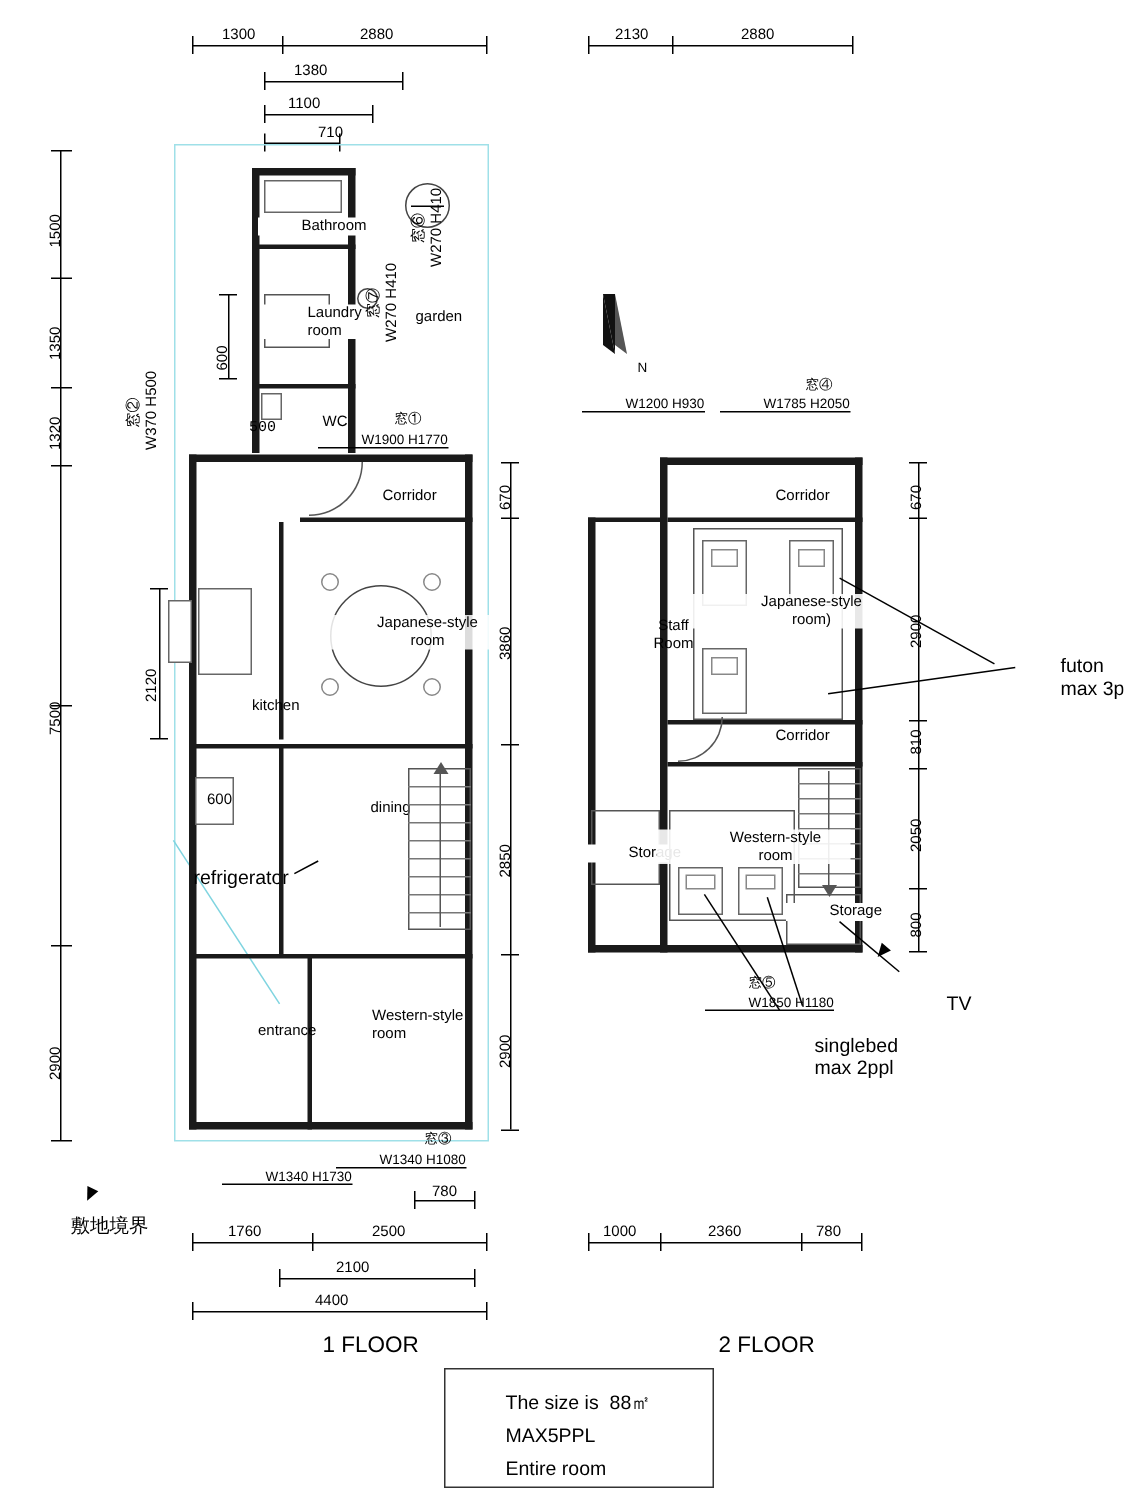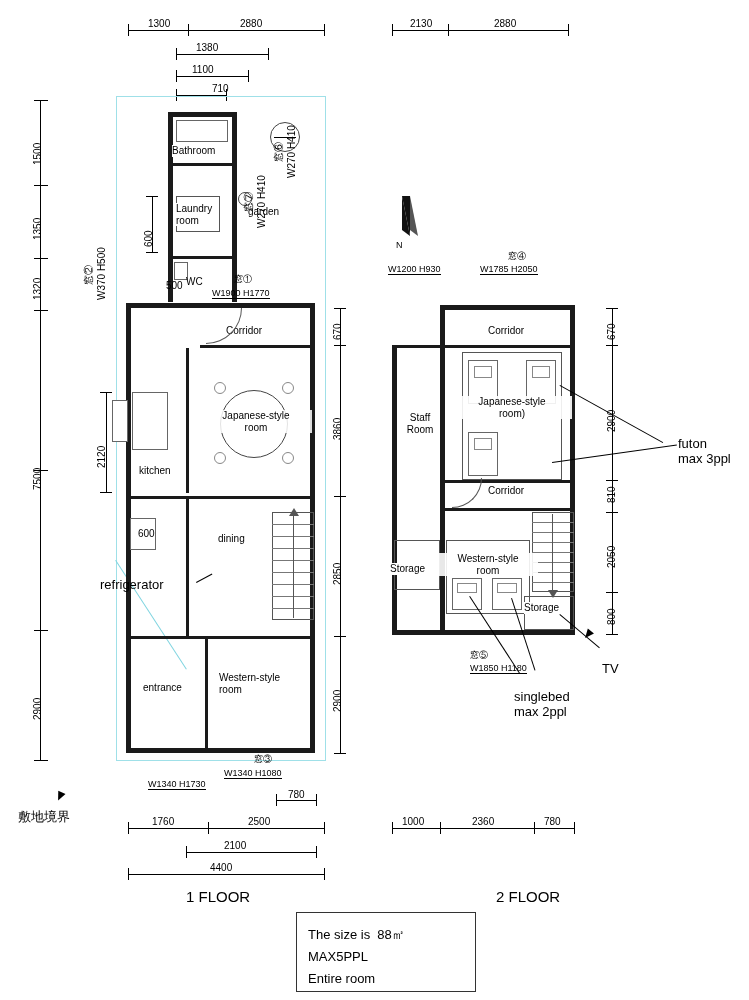--- a/index.html
+++ b/index.html
@@ -1,21 +1,21 @@
 <!DOCTYPE html>
 <html><head>
 <meta charset="utf-8">
 <style>
   html,body{margin:0;padding:0;}
   body{
     width:749px;height:1000px;position:relative;background:#ffffff;
     font-family:"Liberation Sans", sans-serif;color:#000;
     overflow:hidden;
   }
-  .lbl{position:absolute;font-size:11px;line-height:1.15;white-space:pre;}
+  .lbl{position:absolute;font-size:11px;line-height:1.15;white-space:pre;padding-left:29px;}
   .lbl.c{text-align:center;}
   .tiny{font-size:9px;}
   .sm{font-size:10px;}
   .md{font-size:13px;}
   .lg{font-size:15px;}
   .dim{position:absolute;font-size:10px;color:#000;white-space:nowrap;}
   .line{position:absolute;background:#000;}
   .hline{height:1px;}
   .vline{width:1px;}
   .wall{position:absolute;background:#1a1a1a;}
@@ -100,21 +100,21 @@
 <div class="line hline" style="left:146px;top:252px;width:12px;"></div>
 
 <div class="lbl sm" style="left:248px;top:206px;">garden</div>
 <div class="circ" style="left:238px;top:192px;width:14px;height:14px;"></div>
 <div class="vtext tiny" style="left:242px;top:212px;">窓⑦</div>
 <div class="vtext tiny" style="left:256px;top:228px;">W270 H410</div>
 
 <div class="line hline" style="left:168px;top:256px;width:69px;background:#1a1a1a;height:3px;"></div>
 <div class="furn" style="left:174px;top:262px;width:14px;height:18px;"></div>
 <div class="lbl sm" style="left:186px;top:276px;">WC</div>
-<div class="dim" style="left:166px;top:280px;">500</div>
+<div class="dim" style="left:166px;top:280px;font-family:Liberation Mono, monospace;">500</div>
 
 <div class="vtext tiny" style="left:82px;top:285px;">窓②</div>
 <div class="vtext tiny" style="left:96px;top:300px;">W370 H500</div>
 
 <div class="lbl tiny" style="left:234px;top:274px;">窓①</div>
 <div class="lbl tiny underline" style="left:212px;top:288px;">W1900 H1770</div>
 
 <div class="wall" style="left:126px;top:303px;width:5px;height:450px;"></div>
 <div class="wall" style="left:310px;top:303px;width:5px;height:450px;"></div>
 <div class="wall" style="left:126px;top:303px;width:189px;height:5px;"></div>
@@ -312,18 +312,18 @@
 
 <div class="line hline" style="left:392px;top:828px;width:182px;"></div>
 <div class="line vline" style="left:392px;top:822px;height:12px;"></div>
 <div class="line vline" style="left:440px;top:822px;height:12px;"></div>
 <div class="line vline" style="left:534px;top:822px;height:12px;"></div>
 <div class="line vline" style="left:574px;top:822px;height:12px;"></div>
 <div class="dim" style="left:402px;top:816px;">1000</div>
 <div class="dim" style="left:472px;top:816px;">2360</div>
 <div class="dim" style="left:544px;top:816px;">780</div>
 
-<div class="lbl lg" style="left:450px;top:888px;margin-left:46px;">2 FLOOR</div>
+<div class="lbl lg" style="left:450px;top:888px;">2 FLOOR</div>
 
 <div class="note-box" style="left:296px;top:912px;width:180px;height:80px;"></div>
 <div class="lbl md" style="left:308px;top:928px;">The size is  88㎡</div>
 <div class="lbl md" style="left:308px;top:950px;">MAX5PPL</div>
 <div class="lbl md" style="left:308px;top:972px;">Entire room</div>
 
 </body></html>

